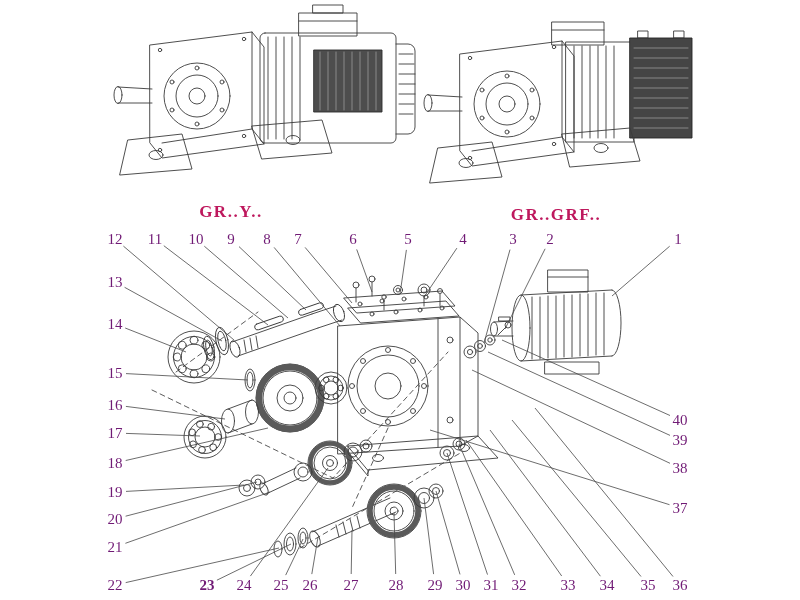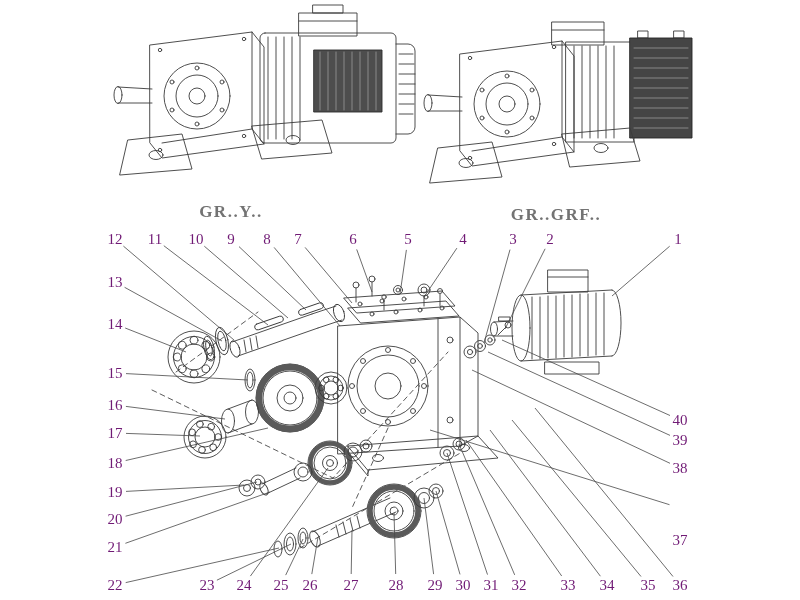--- a/index.html
+++ b/index.html
@@ -8,21 +8,21 @@
     overflow:hidden;font-family:"Liberation Serif",serif;
   }
   #art,#leaders{position:absolute;left:0;top:0;}
   #leaders line{stroke:#474747;stroke-width:0.8;}
   .callout{
     position:absolute;transform:translate(-50%,-50%);
     font-size:15px;color:#701a75;line-height:1;user-select:none;
   }
   .title{
     position:absolute;transform:translate(-50%,-50%);
-    font-weight:bold;font-size:17px;letter-spacing:1.5px;color:#737373;
+    font-weight:bold;font-size:17px;letter-spacing:1.5px;color:#be185d;
     white-space:nowrap;
   }
 </style>
 </head>
 <body>
 
 <div id="stage">
 
   <svg id="art" width="800" height="600" viewBox="0 0 800 600" aria-hidden="true">
     <g stroke="#3b3b3b" stroke-width="0.9" fill="none" stroke-linecap="round" stroke-linejoin="round">
@@ -412,35 +412,35 @@
       <span class="callout" style="left: 115px; top: 282px;">13</span>
       <span class="callout" style="left: 115px; top: 324px;">14</span>
       <span class="callout" style="left: 115px; top: 373px;">15</span>
       <span class="callout" style="left: 115px; top: 405px;">16</span>
       <span class="callout" style="left: 115px; top: 433px;">17</span>
       <span class="callout" style="left: 115px; top: 463px;">18</span>
       <span class="callout" style="left: 115px; top: 492px;">19</span>
       <span class="callout" style="left: 115px; top: 519px;">20</span>
       <span class="callout" style="left: 115px; top: 547px;">21</span>
       <span class="callout" style="left: 115px; top: 585px;">22</span>
-      <span class="callout" style="left: 207px; top: 585px;">23</span>
+      <span class="callout" style="left: 207px; top: 585px; font-weight: bold;">23</span>
       <span class="callout" style="left: 244px; top: 585px;">24</span>
       <span class="callout" style="left: 281px; top: 585px;">25</span>
       <span class="callout" style="left: 310px; top: 585px;">26</span>
       <span class="callout" style="left: 351px; top: 585px;">27</span>
       <span class="callout" style="left: 396px; top: 585px;">28</span>
       <span class="callout" style="left: 435px; top: 585px;">29</span>
       <span class="callout" style="left: 463px; top: 585px;">30</span>
       <span class="callout" style="left: 491px; top: 585px;">31</span>
       <span class="callout" style="left: 519px; top: 585px;">32</span>
       <span class="callout" style="left: 568px; top: 585px;">33</span>
       <span class="callout" style="left: 607px; top: 585px;">34</span>
       <span class="callout" style="left: 648px; top: 585px;">35</span>
       <span class="callout" style="left: 680px; top: 585px;">36</span>
-      <span class="callout" style="left: 680px; top: 508px; margin-top: 32px;">37</span>
+      <span class="callout" style="left: 680px; top: 508px;">37</span>
       <span class="callout" style="left: 680px; top: 468px;">38</span>
       <span class="callout" style="left: 680px; top: 440px;">39</span>
       <span class="callout" style="left: 680px; top: 420px; text-align: right;">40</span>
     </div>
 
   <div class="title" style="left:231px;top:212px;">GR..Y..</div>
 
   <div class="title" style="left:556px;top:215px;">GR..GRF..</div>
 
 </div>

